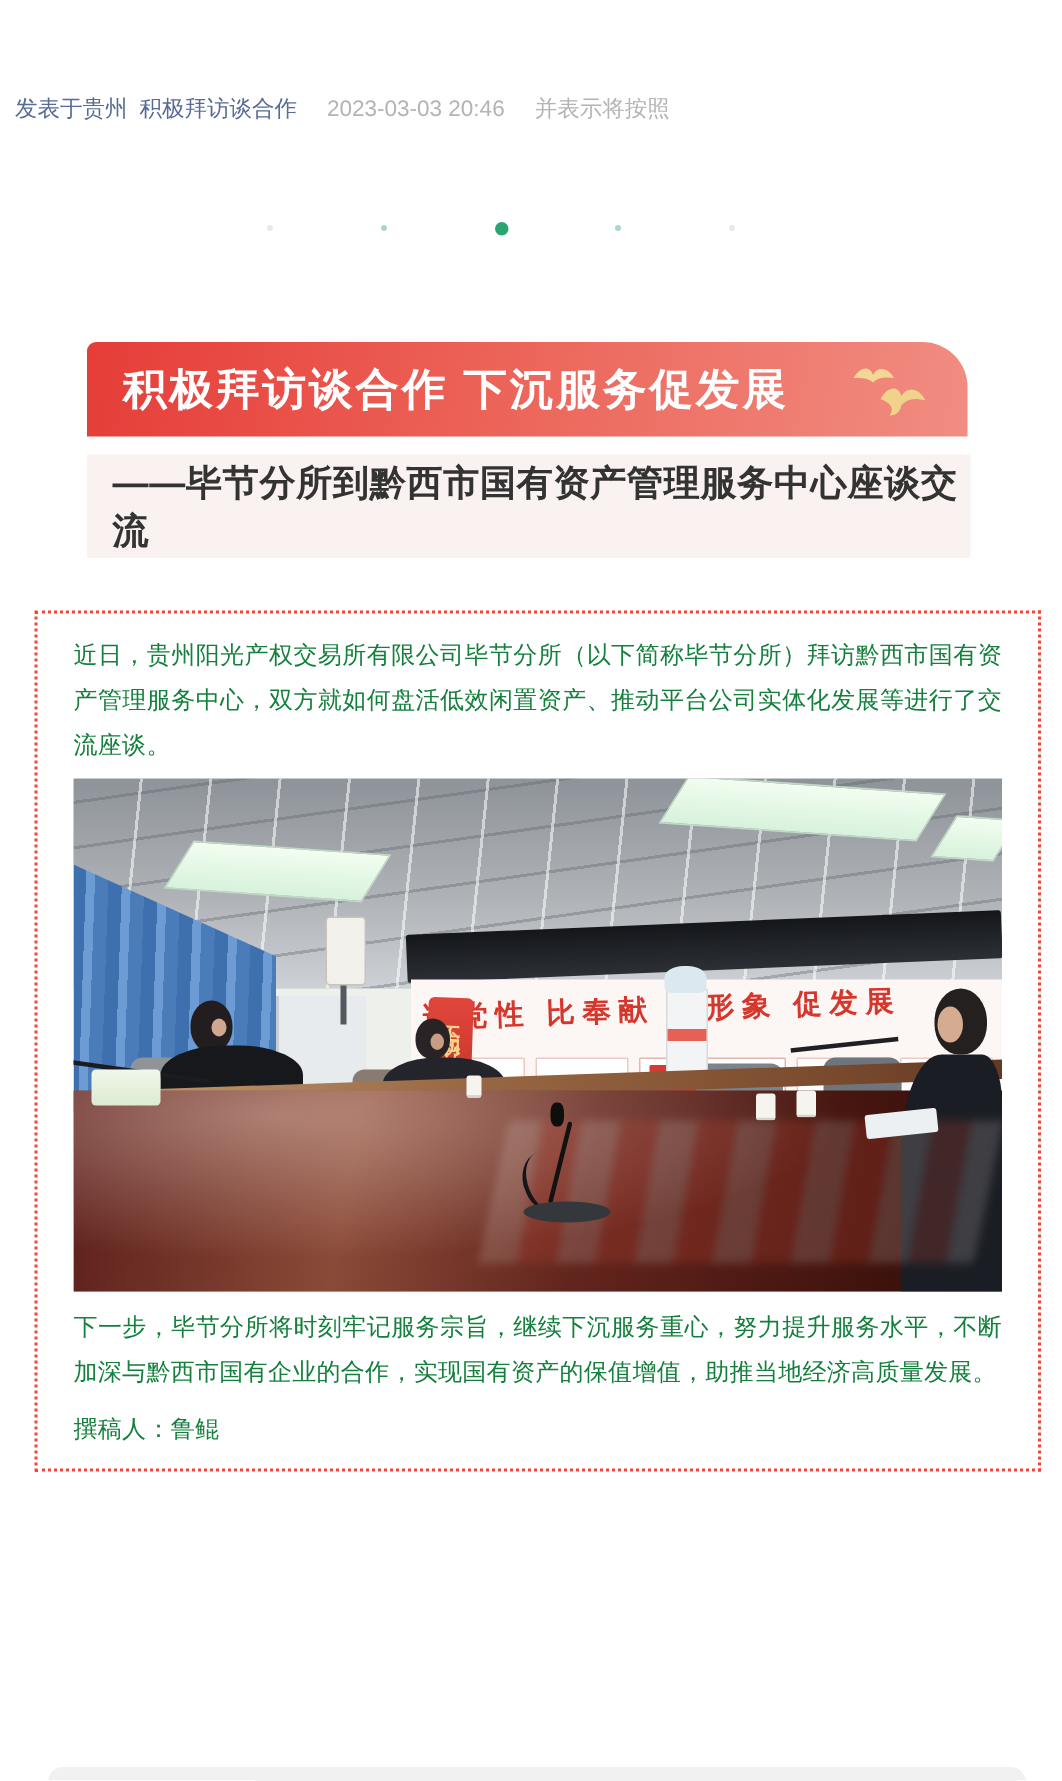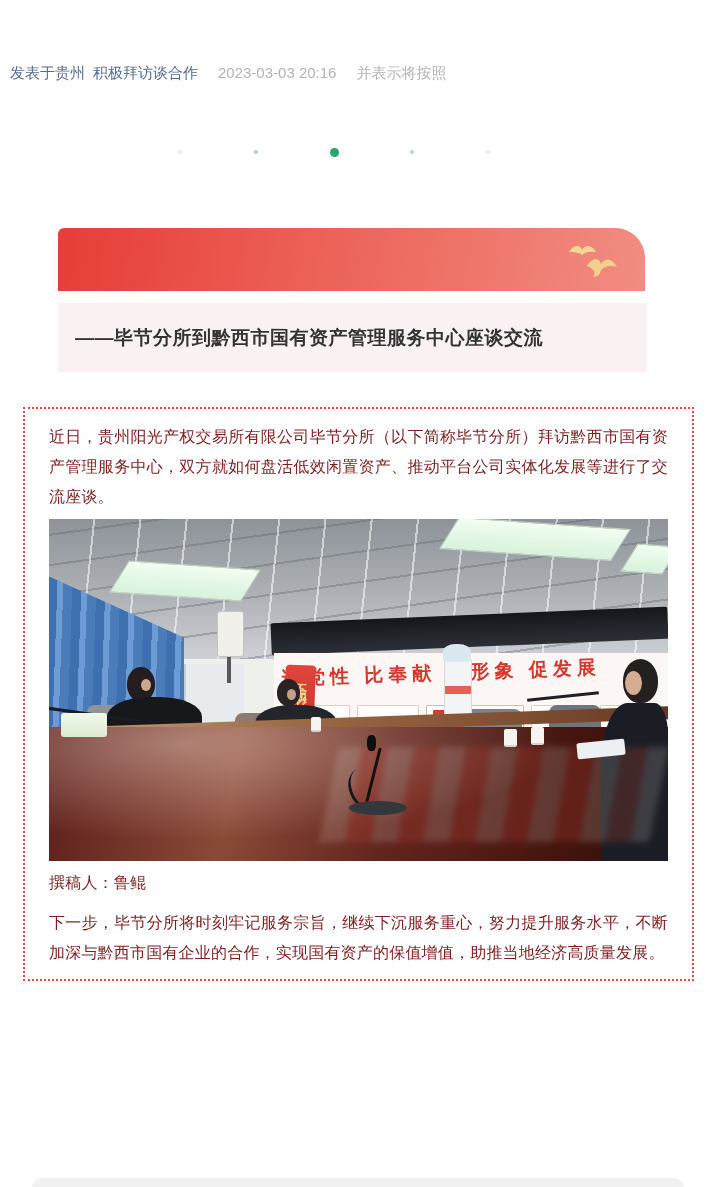--- a/index.html
+++ b/index.html
@@ -26,27 +26,27 @@
   
   .banner{position:absolute;left:58px;top:228px;width:587px;height:63px;
           background:linear-gradient(100deg,#e63d38 0%,#ec6257 45%,#f18d82 100%);
           border-radius:6px 30px 0 0;}
   .banner-text{position:absolute;left:24px;top:0;height:63px;display:flex;align-items:center;
                color:#fff;font-size:29px;font-weight:bold;letter-spacing:2px;}
   .birds{position:absolute;right:26px;top:14px;width:52px;height:38px;}
 
   .subbar{position:absolute;left:58px;top:303px;width:589px;height:69px;background:#faf2f0;}
   .subbar-text{position:absolute;left:17px;top:0;height:69px;display:flex;align-items:center;
-               color:#333;font-size:19px;font-weight:bold;letter-spacing:.5px;}
+               color:#333;font-size:24px;font-weight:bold;letter-spacing:.5px;}
 
   
   .box{position:absolute;left:23px;top:407px;width:671px;box-sizing:border-box;
        border:2px dotted #f5453a;background:#fff;padding:12px 24px 10px;}
-  .para{margin:2px 0 0;font-size:16px;line-height:30px;color:#7f1d1d;
-        letter-spacing:.2px;text-align:justify;font-family:Liberation Mono, monospace;}
+  .para{margin:2px 0 0;font-size:16px;line-height:30px;color:#15803d;
+        letter-spacing:.2px;text-align:justify;}
   .para.p2{margin-top:8px;}
   .para.p3{margin-top:10px;}
   .para.author{margin-top:8px;text-align:left;}
 
   
   .photo{position:relative;width:619px;height:342px;margin:6px 0;overflow:hidden;background:#b9bdc2;cursor:pointer;}
   .ph-ceiling{position:absolute;left:0;top:0;width:100%;height:140px;z-index:1;
       background:
         repeating-linear-gradient(96deg,transparent 0 44px,rgba(255,255,255,.55) 44px 46px),
         repeating-linear-gradient(-8deg,transparent 0 28px,rgba(92,97,102,.35) 28px 30px),
@@ -128,34 +128,35 @@
 </head>
 <body>
 
 <div class="page">
 
 
   <div class="byline">
     <span class="acct">发表于贵州</span>
     <span class="acct">积极拜访谈合作</span>
     <span class="gap"></span>
-    <span class="meta">2023-03-03 20:16</span>
+    <span class="meta">2023-03-03 20:46</span>
     <span class="gap"></span>
     <span class="meta">并表示将按照</span>
   </div>
 
   <div class="dots">
     <span class="d"></span>
     <span class="d t"></span>
     <span class="d g"></span>
     <span class="d t"></span>
     <span class="d"></span>
   </div>
 
   <div class="banner">
+    <div class="banner-text">积极拜访谈合作 下沉服务促发展</div>
     <svg class="birds" viewBox="0 0 52 38">
       <path d="M2 10 C7 2 13 2 15 8 C18 2 25 3 29 10 C22 9 18 10 15 13 C12 10 7 10 2 10 Z" fill="#f4d795"></path>
       <path d="M20 24 C25 15 32 15 34 22 C38 15 46 17 50 25 C42 23 38 24 34 28 C33 33 30 35 26 35 C29 31 28 27 20 24 Z" fill="#f1d28c"></path>
     </svg>
   </div>
 
   <div class="subbar">
     <div class="subbar-text">——毕节分所到黔西市国有资产管理服务中心座谈交流</div>
   </div>
 
@@ -230,18 +231,18 @@
       <div class="ph-boom-l"></div>
       <div class="ph-boom-r"></div>
 
       <div class="ph-cup k1"></div>
       <div class="ph-cup k2"></div>
       <div class="ph-cup k3"></div>
       <div class="ph-notebook"></div>
       <div class="ph-tissue"></div>
     </div>
 
+    <p class="para p3">下一步，毕节分所将时刻牢记服务宗旨，继续下沉服务重心，努力提升服务水平，不断加深与黔西市国有企业的合作，实现国有资产的保值增值，助推当地经济高质量发展。</p>
     <p class="para author">撰稿人：鲁鲲</p>
-    <p class="para p3">下一步，毕节分所将时刻牢记服务宗旨，继续下沉服务重心，努力提升服务水平，不断加深与黔西市国有企业的合作，实现国有资产的保值增值，助推当地经济高质量发展。</p>
   </div>
 
   <div class="bottom-bar"></div>
 </div>
 
 </body></html>

